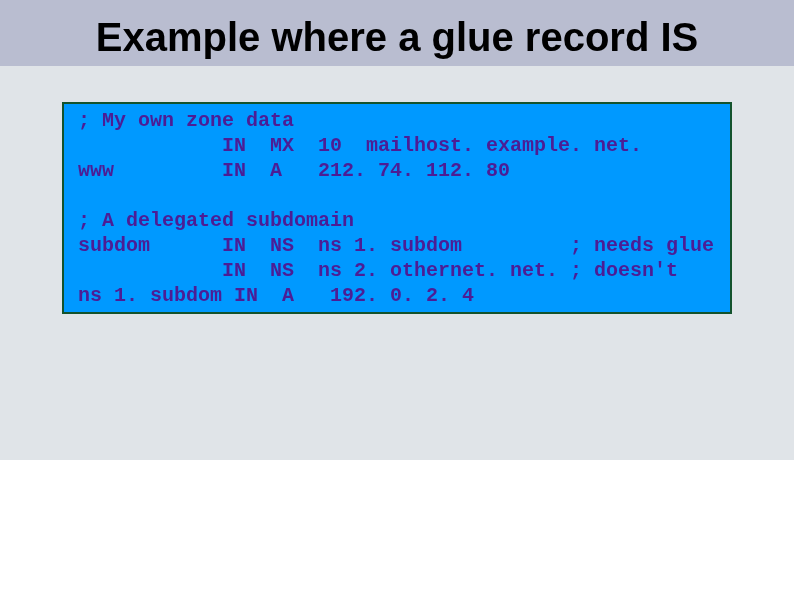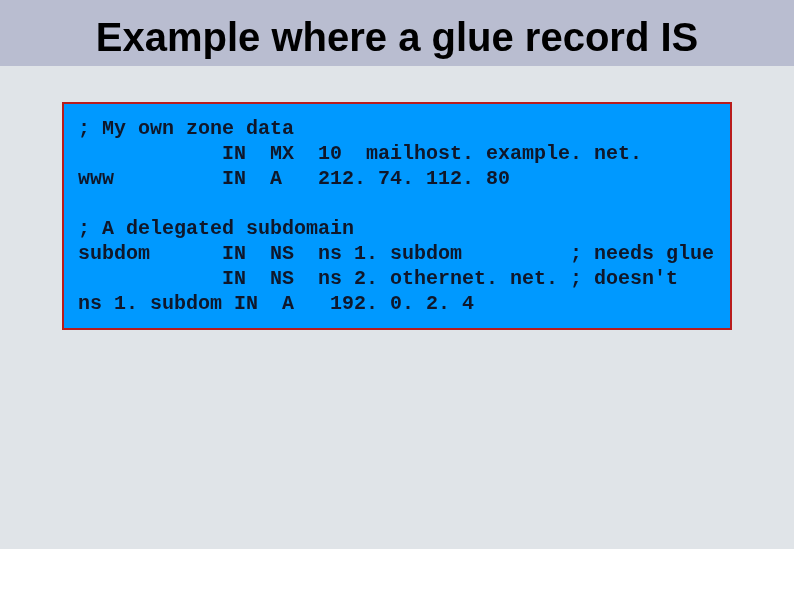--- a/index.html
+++ b/index.html
@@ -5,21 +5,21 @@
   html, body {
     margin: 0;
     padding: 0;
     width: 794px;
     height: 595px;
     background: #ffffff;
     font-family: Arial, Helvetica, sans-serif;
   }
   .slide {
     width: 794px;
-    height: 549px;
+    height: 460px;
     position: relative;
     background: #e0e4e8;
   }
   .title-band {
     background: #b9bdd0;
     padding: 14px 0 6px 0;
   }
   .title {
     text-align: center;
     font-size: 40px;
@@ -27,26 +27,26 @@
     color: #000000;
     line-height: 1.15;
     margin: 0;
   }
   .body-area {
     background: #e0e4e8;
     padding: 36px 62px 0 62px;
   }
   .code-box {
     background: #0099ff;
-    border: 2px solid #b91c1c;
-    padding: 12px 14px;
+    border: 2px solid #14532d;
+    padding: 4px 14px;
     font-family: "Courier New", Courier, monospace;
     font-size: 20px;
     font-weight: bold;
-    color: #0f172a;
+    color: #4c1d95;
     white-space: pre;
     line-height: 1.25;
   }
 </style>
 </head>
 <body>
 
 <div class="slide">
 
   <div class="title-band">

